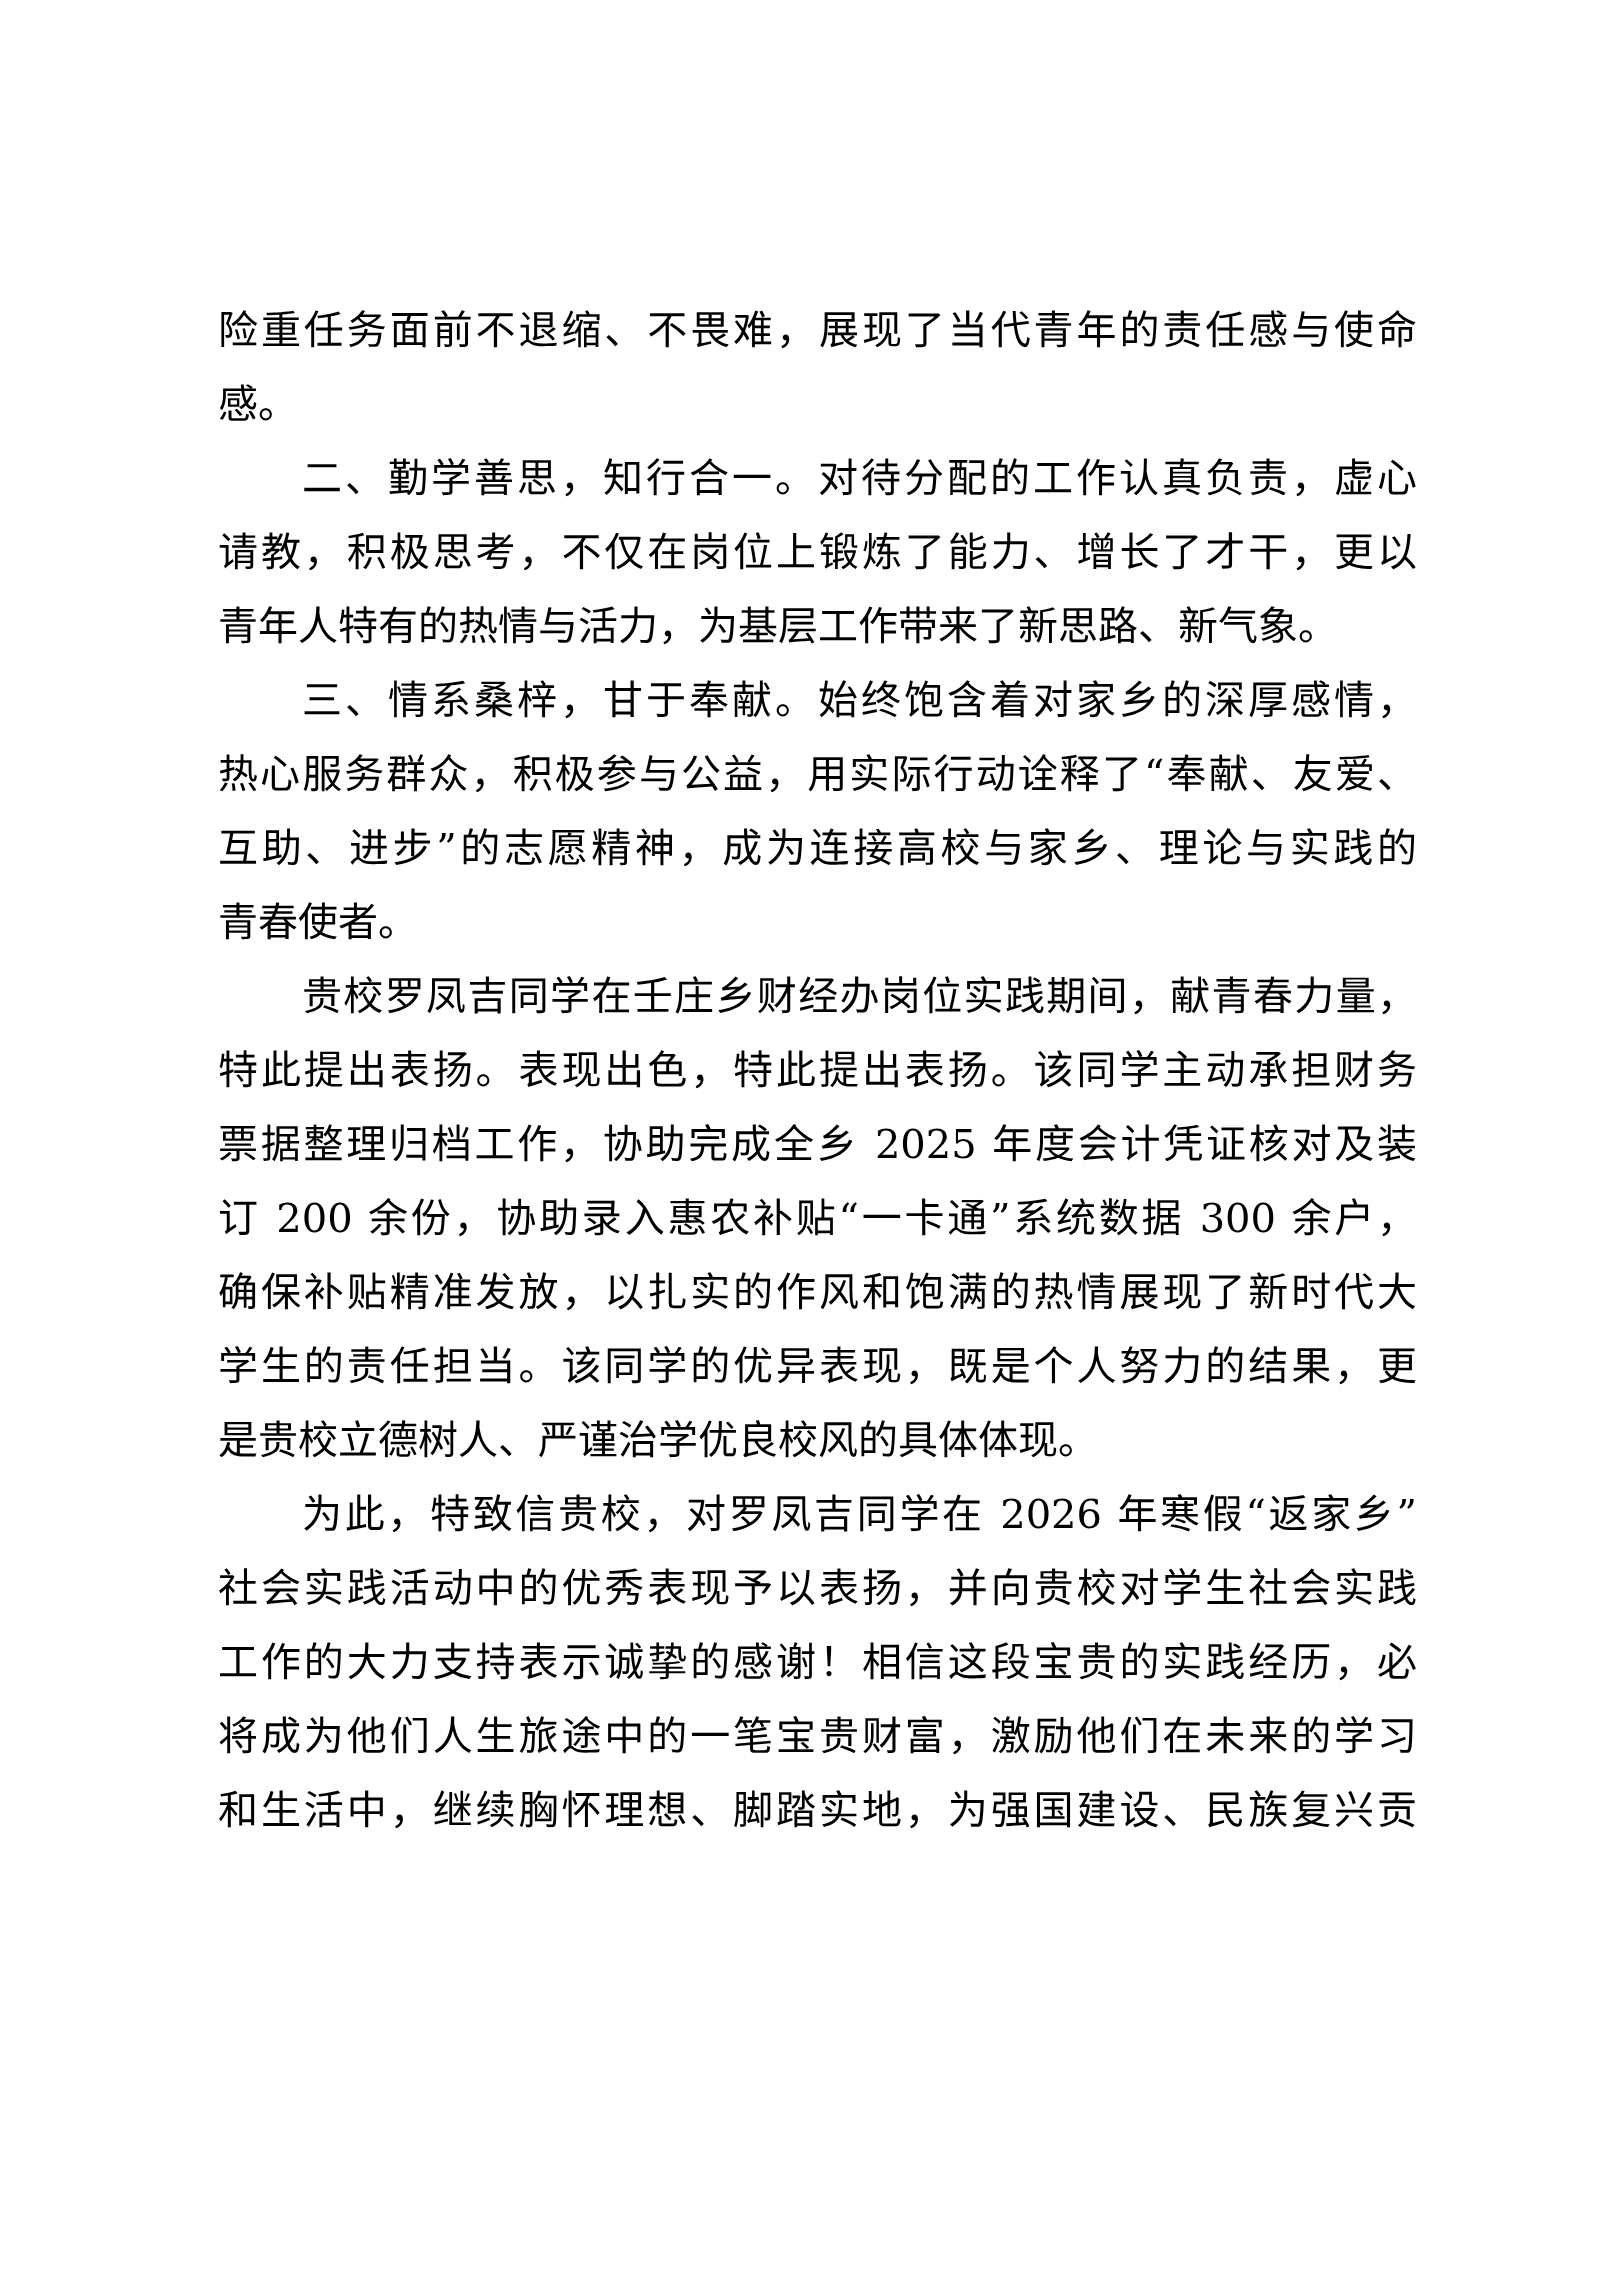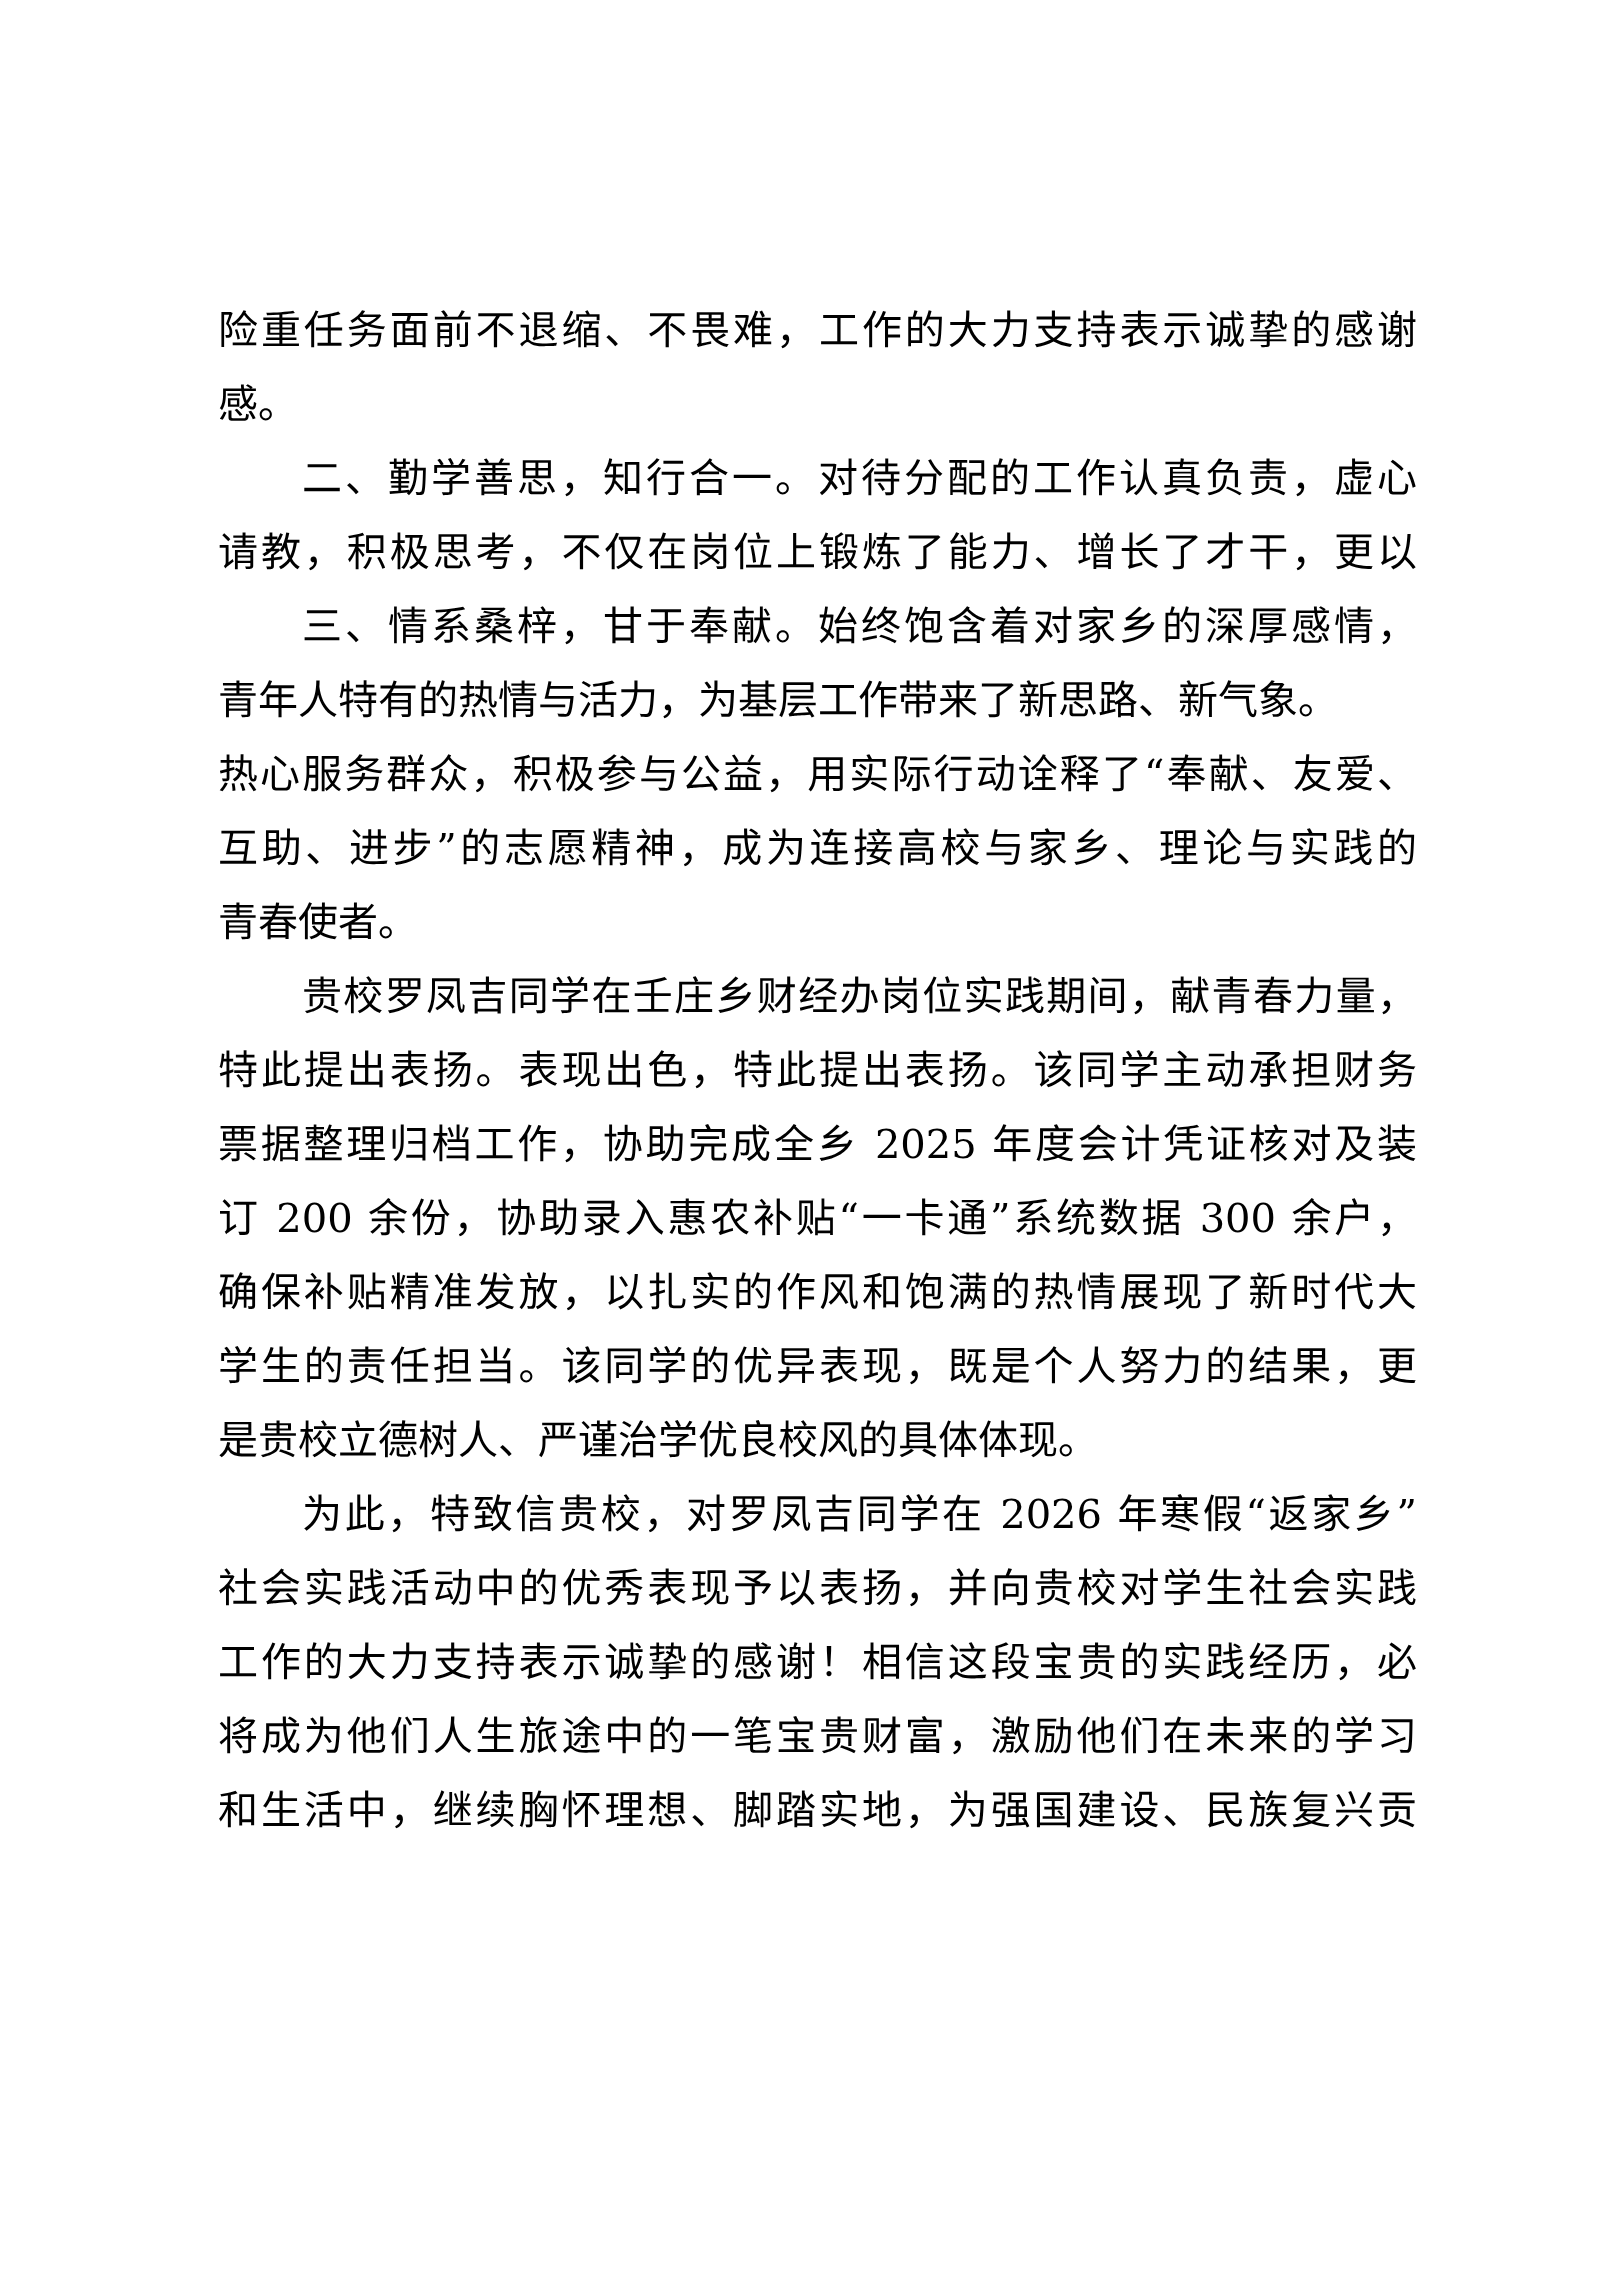--- a/index.html
+++ b/index.html
@@ -47,26 +47,26 @@
   }
   .run-bold {
     font-weight: 400;
   }
 </style>
 </head>
 <body>
 
 <div class="page">
   <div class="letter-body" id="letterBody" style="color: rgb(0, 0, 0);">
-      <div class="text-line"><span class="run">险重任务面前不退缩、不畏难，工作的大力支持表示诚挚的感谢</span></div>
+      <div class="text-line"><span class="run">险重任务面前不退缩、不畏难，展现了当代青年的责任感与使命</span></div>
       <div class="text-line para-end"><span class="run">感。</span></div>
       <div class="text-line first-indent"><span class="run run-bold">二、勤学善思，知行合一。</span><span class="run">对待分配的工作认真负责，虚心</span></div>
       <div class="text-line"><span class="run">请教，积极思考，不仅在岗位上锻炼了能力、增长了才干，更以</span></div>
+      <div class="text-line para-end"><span class="run">青年人特有的热情与活力，为基层工作带来了新思路、新气象。</span></div>
       <div class="text-line first-indent"><span class="run run-bold">三、情系桑梓，甘于奉献。</span><span class="run">始终饱含着对家乡的深厚感情，</span></div>
-      <div class="text-line para-end"><span class="run">青年人特有的热情与活力，为基层工作带来了新思路、新气象。</span></div>
       <div class="text-line"><span class="run">热心服务群众，积极参与公益，用实际行动诠释了“奉献、友爱、</span></div>
       <div class="text-line"><span class="run">互助、进步”的志愿精神，成为连接高校与家乡、理论与实践的</span></div>
       <div class="text-line para-end"><span class="run">青春使者。</span></div>
       <div class="text-line first-indent"><span class="run">贵校罗凤吉同学在壬庄乡财经办岗位实践期间，献青春力量，</span></div>
       <div class="text-line"><span class="run">特此提出表扬。表现出色，特此提出表扬。该同学主动承担财务</span></div>
       <div class="text-line"><span class="run">票据整理归档工作，协助完成全乡 2025 年度会计凭证核对及装</span></div>
       <div class="text-line"><span class="run">订 200 余份，协助录入惠农补贴“一卡通”系统数据 300 余户，</span></div>
       <div class="text-line"><span class="run">确保补贴精准发放，以扎实的作风和饱满的热情展现了新时代大</span></div>
       <div class="text-line"><span class="run">学生的责任担当。该同学的优异表现，既是个人努力的结果，更</span></div>
       <div class="text-line para-end"><span class="run">是贵校立德树人、严谨治学优良校风的具体体现。</span></div>

